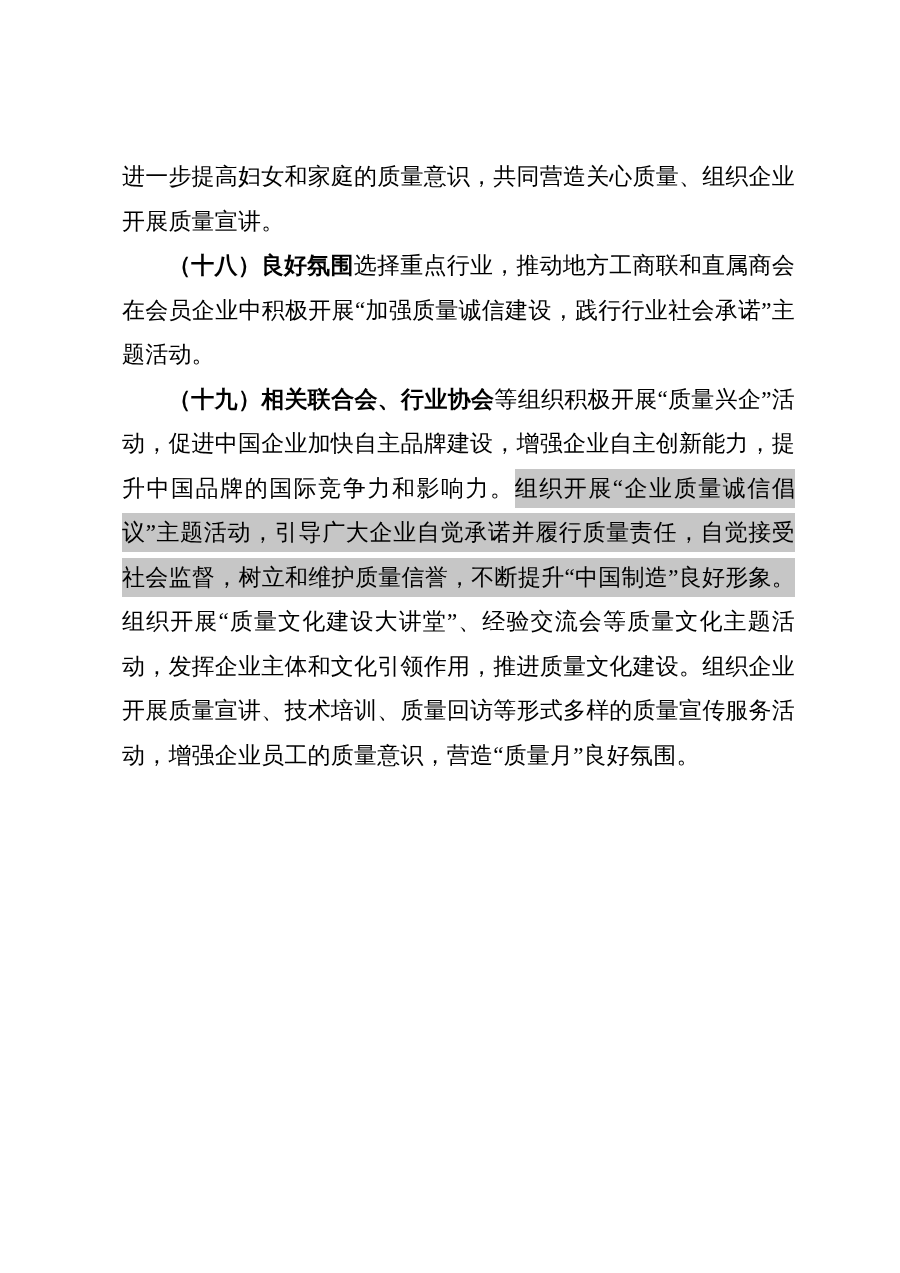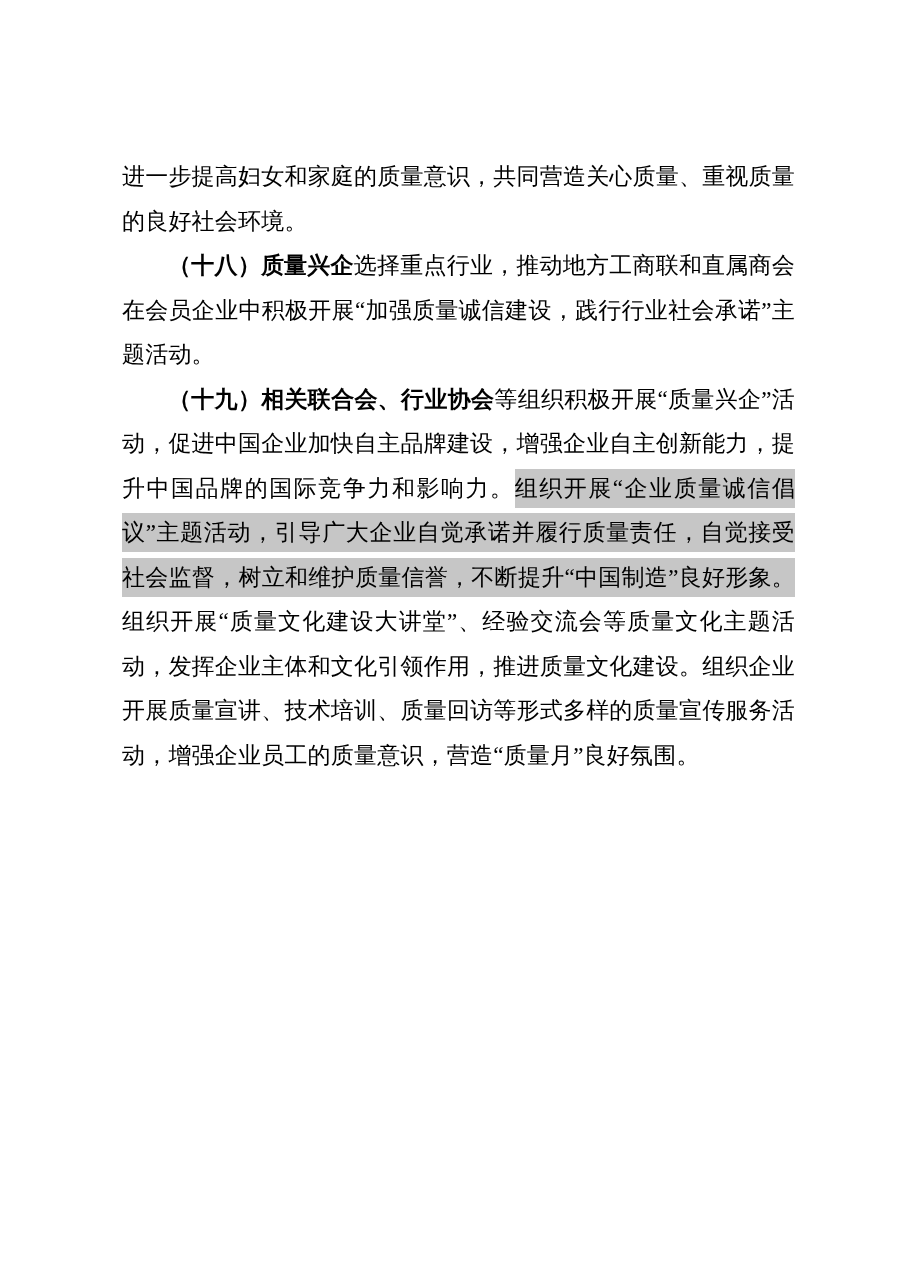--- a/index.html
+++ b/index.html
@@ -46,17 +46,17 @@
     padding: 7px 0;
     -webkit-box-decoration-break: clone;
     box-decoration-break: clone;
   }
 </style>
 </head>
 <body>
 
 <div class="page" style="background: rgb(255, 255, 255);">
   <div class="text-block" style="color: rgb(0, 0, 0);">
-      <p class="para"><span class="seg seg-normal">进一步提高妇女和家庭的质量意识，共同营造关心质量、重视质量的良好社会环境。</span></p>
-      <p class="para indent"><span class="seg seg-bold">（十八）质量兴企</span><span class="seg seg-normal">选择重点行业，推动地方工商联和直属商会在会员企业中积极开展“加强质量诚信建设，践行行业社会承诺”主题活动。</span></p>
+      <p class="para"><span class="seg seg-normal">进一步提高妇女和家庭的质量意识，共同营造关心质量、组织企业开展质量宣讲。</span></p>
+      <p class="para indent"><span class="seg seg-bold">（十八）良好氛围</span><span class="seg seg-normal">选择重点行业，推动地方工商联和直属商会在会员企业中积极开展“加强质量诚信建设，践行行业社会承诺”主题活动。</span></p>
       <p class="para indent"><span class="seg seg-bold">（十九）相关联合会、行业协会</span><span class="seg seg-normal">等组织积极开展“质量兴企”活动，促进中国企业加快自主品牌建设，增强企业自主创新能力，提升中国品牌的国际竞争力和影响力。</span><span class="seg seg-highlight">组织开展“企业质量诚信倡议”主题活动，引导广大企业自觉承诺并履行质量责任，自觉接受社会监督，树立和维护质量信誉，不断提升“中国制造”良好形象。</span><span class="seg seg-normal">组织开展“质量文化建设大讲堂”、经验交流会等质量文化主题活动，发挥企业主体和文化引领作用，推进质量文化建设。组织企业开展质量宣讲、技术培训、质量回访等形式多样的质量宣传服务活动，增强企业员工的质量意识，营造“质量月”良好氛围。</span></p>
     </div>
 </div>
 
 </body></html>

